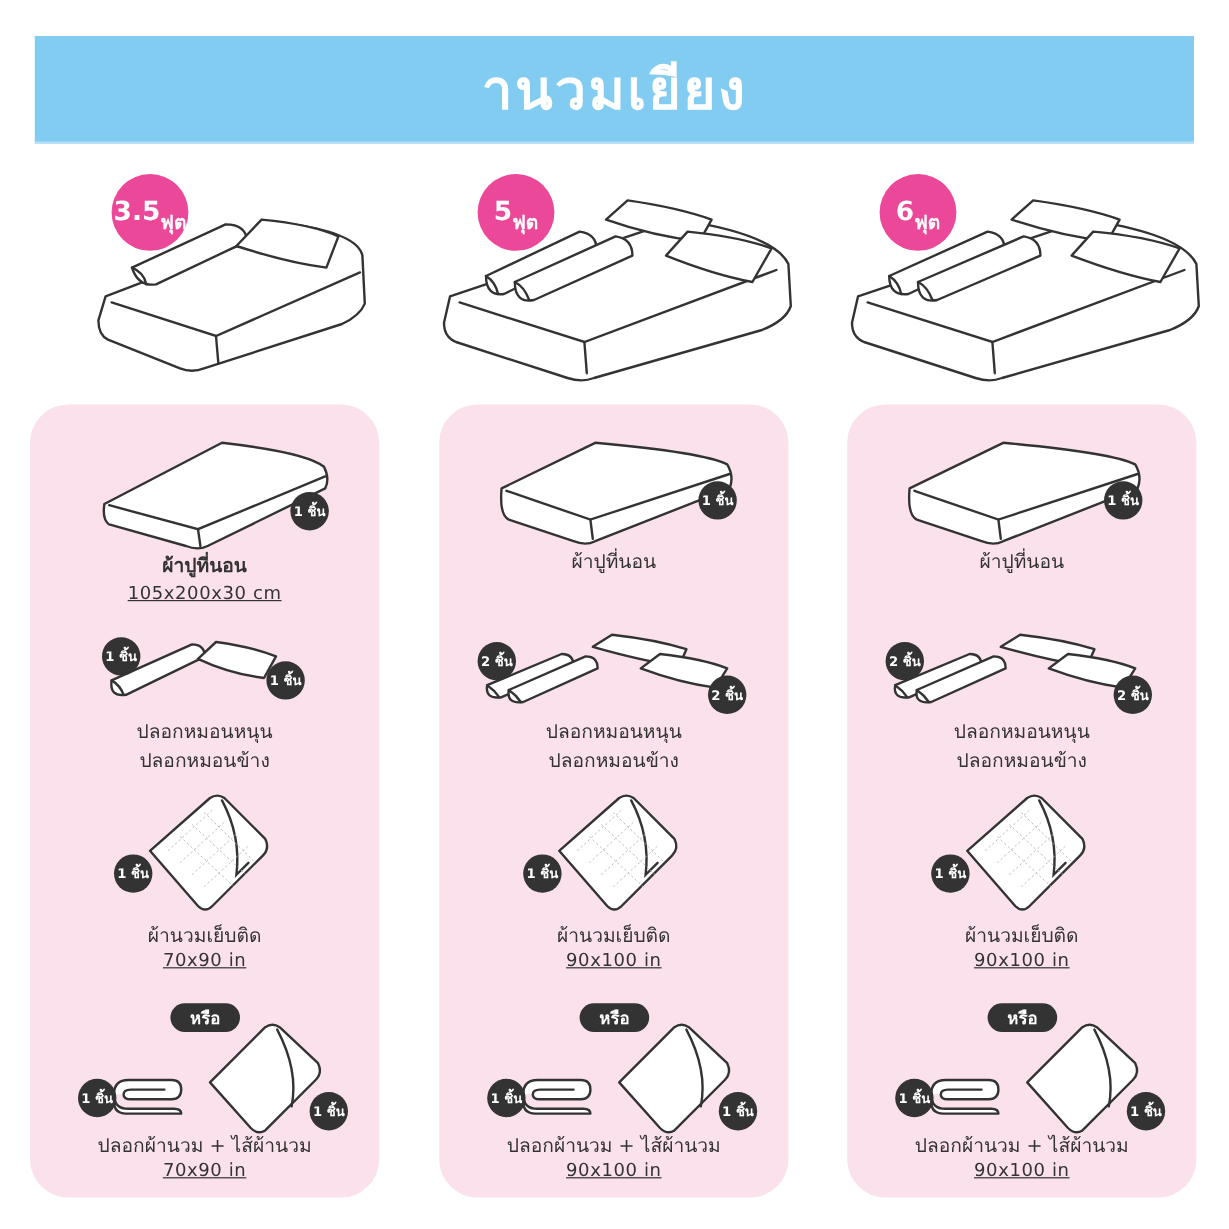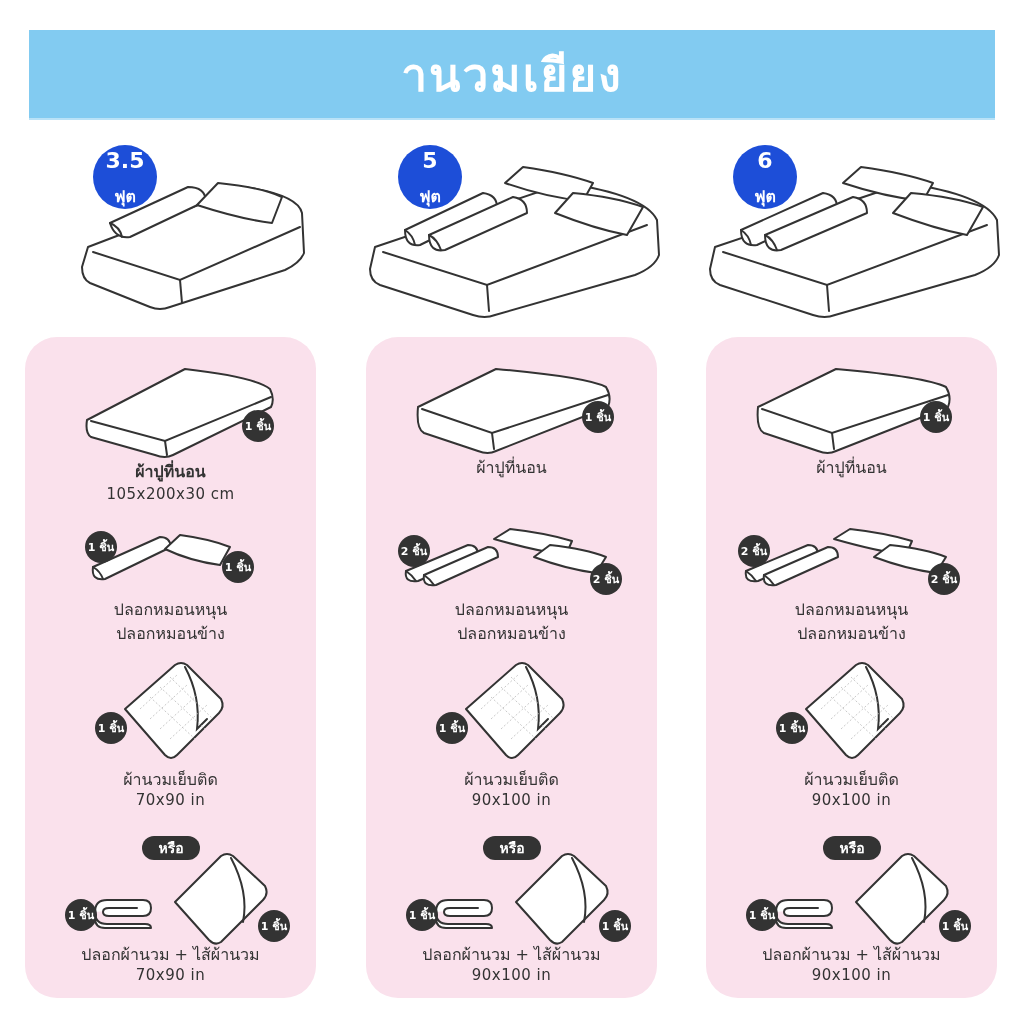--- a/index.html
+++ b/index.html
@@ -2,30 +2,30 @@
 <html><head>
 <meta charset="utf-8">
 <style>
   html, body { margin:0; padding:0; }
   body { width:1024px; height:1024px; background:#ffffff; position:relative; overflow:hidden;
          font-family:"DejaVu Sans", "Liberation Sans", sans-serif; color:#333333; }
   .title-bar { position:absolute; left:29px; top:30px; width:966px; height:88px; background:#82cbf1;
                border-bottom:2px solid #b9e2f7; display:flex; align-items:center; justify-content:center; }
   .title-text { color:#ffffff; font-size:46px; font-weight:bold; letter-spacing:2px; }
   .bed-wrap { position:absolute; top:135px; width:300px; height:190px; }
-  .size-badge { position:absolute; width:64px; height:64px; border-radius:50%; background:#1d4ed8;
-                color:#fff; display:flex; flex-direction:column; align-items:center; justify-content:center;
+  .size-badge { position:absolute; width:64px; height:64px; border-radius:50%; background:#ec4899;
+                color:#fff; display:flex; flex-direction:row; align-items:center; justify-content:center;
                 line-height:1;text-align:center; }
   .size-num { font-size:22px; font-weight:bold; }
   .size-unit { font-size:16px; font-weight:bold; margin-top:17px; }
   .panel { position:absolute; top:337px; width:291px; height:661px; background:#fae1ec; border-radius:32px; }
   .item { position:absolute; left:0; width:291px; }
   .label { position:absolute; left:0; width:291px; text-align:center; font-size:16px; color:#333; }
   .label.bold { font-weight:bold; }
-  .dim { font-size:15px; letter-spacing:0.5px; }
+  .dim { font-size:15px; letter-spacing:0.5px;text-decoration:underline; }
   .pcs { position:absolute; width:32px; height:32px; border-radius:50%; background:#333333; color:#fff;
          font-size:11px; font-weight:bold; display:flex; align-items:center; justify-content:center; white-space:nowrap; }
   .or-pill { position:absolute; width:58px; height:24px; border-radius:12px; background:#333333; color:#fff;
              font-size:14px; font-weight:bold; display:flex; align-items:center; justify-content:center; }
   svg { position:absolute; overflow:visible; }
   svg .ln { fill:#ffffff; stroke:#333333; stroke-width:2; stroke-linejoin:round; stroke-linecap:round; }
   svg .l { fill:none; stroke:#333333; stroke-width:2; stroke-linecap:round; }
   svg .q { fill:none; stroke:#bbbbbb; stroke-width:0.8; stroke-dasharray:2 2; }
 </style>
 </head>

